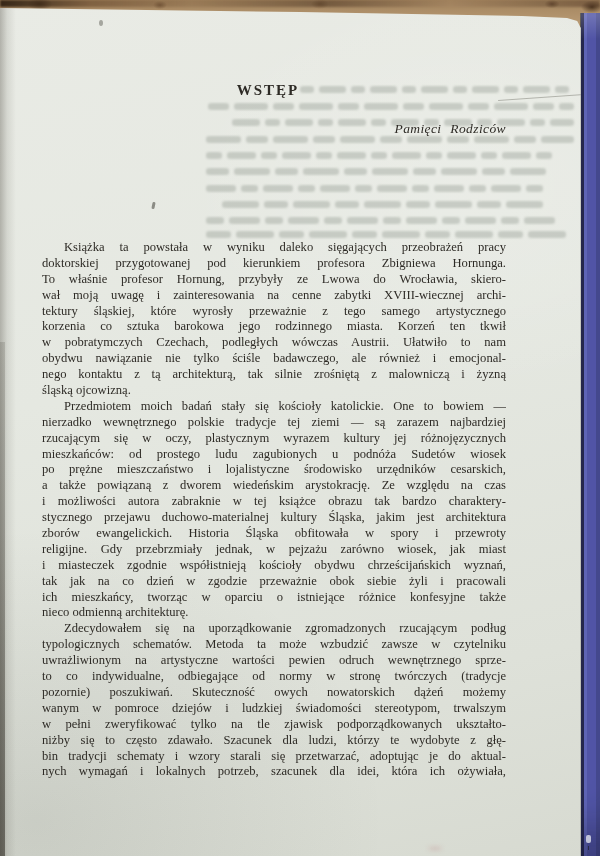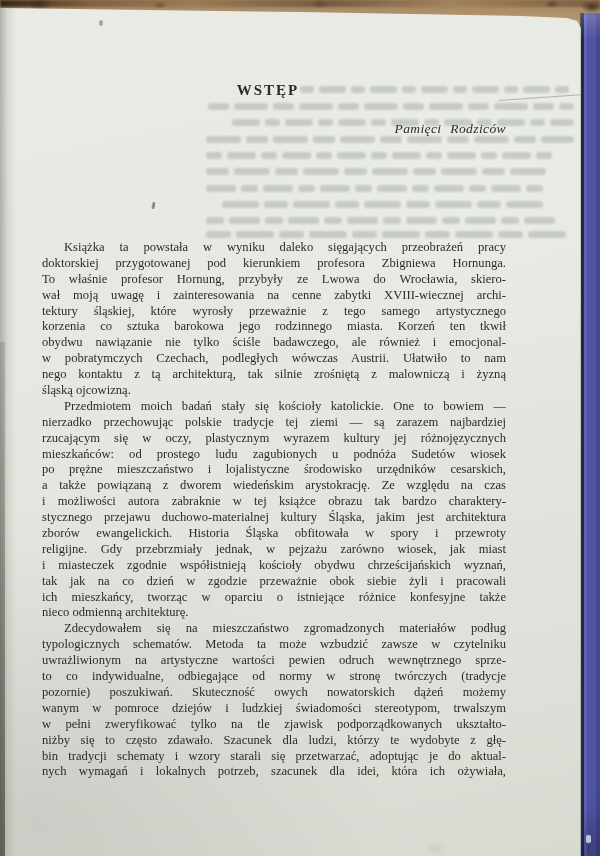--- a/index.html
+++ b/index.html
@@ -132,39 +132,39 @@
     <h1 class="heading">WSTĘP</h1>
     <div class="dedication">Pamięci Rodziców</div>
 
     <div class="body-text" id="bodyText">
         <div class="line indent">Książka ta powstała w wyniku daleko sięgających przeobrażeń pracy</div>
         <div class="line">doktorskiej przygotowanej pod kierunkiem profesora Zbigniewa Hornunga.</div>
         <div class="line">To właśnie profesor Hornung, przybyły ze Lwowa do Wrocławia, skiero-</div>
         <div class="line">wał moją uwagę i zainteresowania na cenne zabytki XVIII-wiecznej archi-</div>
         <div class="line">tektury śląskiej, które wyrosły przeważnie z tego samego artystycznego</div>
         <div class="line">korzenia co sztuka barokowa jego rodzinnego miasta. Korzeń ten tkwił</div>
+        <div class="line">w pobratymczych Czechach, podległych wówczas Austrii. Ułatwiło to nam</div>
         <div class="line">obydwu nawiązanie nie tylko ściśle badawczego, ale również i emocjonal-</div>
-        <div class="line">w pobratymczych Czechach, podległych wówczas Austrii. Ułatwiło to nam</div>
         <div class="line">nego kontaktu z tą architekturą, tak silnie zrośniętą z malowniczą i żyzną</div>
         <div class="line end">śląską ojcowizną.</div>
         <div class="line indent">Przedmiotem moich badań stały się kościoły katolickie. One to bowiem —</div>
-        <div class="line">nierzadko przechowując polskie tradycje tej ziemi — są zarazem najbardziej</div>
+        <div class="line">nierzadko wewnętrznego polskie tradycje tej ziemi — są zarazem najbardziej</div>
         <div class="line">rzucającym się w oczy, plastycznym wyrazem kultury jej różnojęzycznych</div>
         <div class="line">mieszkańców: od prostego ludu zagubionych u podnóża Sudetów wiosek</div>
         <div class="line">po prężne mieszczaństwo i lojalistyczne środowisko urzędników cesarskich,</div>
         <div class="line">a także powiązaną z dworem wiedeńskim arystokrację. Ze względu na czas</div>
         <div class="line">i możliwości autora zabraknie w tej książce obrazu tak bardzo charaktery-</div>
         <div class="line">stycznego przejawu duchowo-materialnej kultury Śląska, jakim jest architektura</div>
         <div class="line">zborów ewangelickich. Historia Śląska obfitowała w spory i przewroty</div>
         <div class="line">religijne. Gdy przebrzmiały jednak, w pejzażu zarówno wiosek, jak miast</div>
         <div class="line">i miasteczek zgodnie współistnieją kościoły obydwu chrześcijańskich wyznań,</div>
         <div class="line">tak jak na co dzień w zgodzie przeważnie obok siebie żyli i pracowali</div>
         <div class="line">ich mieszkańcy, tworząc w oparciu o istniejące różnice konfesyjne także</div>
         <div class="line end">nieco odmienną architekturę.</div>
-        <div class="line indent">Zdecydowałem się na mieszczaństwo zgromadzonych materiałów podług</div>
+        <div class="line indent">Zdecydowałem się na uporządkowanie zgromadzonych rzucającym podług</div>
         <div class="line">typologicznych schematów. Metoda ta może wzbudzić zawsze w czytelniku</div>
         <div class="line">uwrażliwionym na artystyczne wartości pewien odruch wewnętrznego sprze-</div>
         <div class="line">to co indywidualne, odbiegające od normy w stronę twórczych (tradycje</div>
         <div class="line">pozornie) poszukiwań. Skuteczność owych nowatorskich dążeń możemy</div>
         <div class="line">wanym w pomroce dziejów i ludzkiej świadomości stereotypom, trwalszym</div>
         <div class="line">w pełni zweryfikować tylko na tle zjawisk podporządkowanych ukształto-</div>
         <div class="line">niżby się to często zdawało. Szacunek dla ludzi, którzy te wydobyte z głę-</div>
         <div class="line">bin tradycji schematy i wzory starali się przetwarzać, adoptując je do aktual-</div>
         <div class="line">nych wymagań i lokalnych potrzeb, szacunek dla idei, która ich ożywiała,</div>
       </div>

